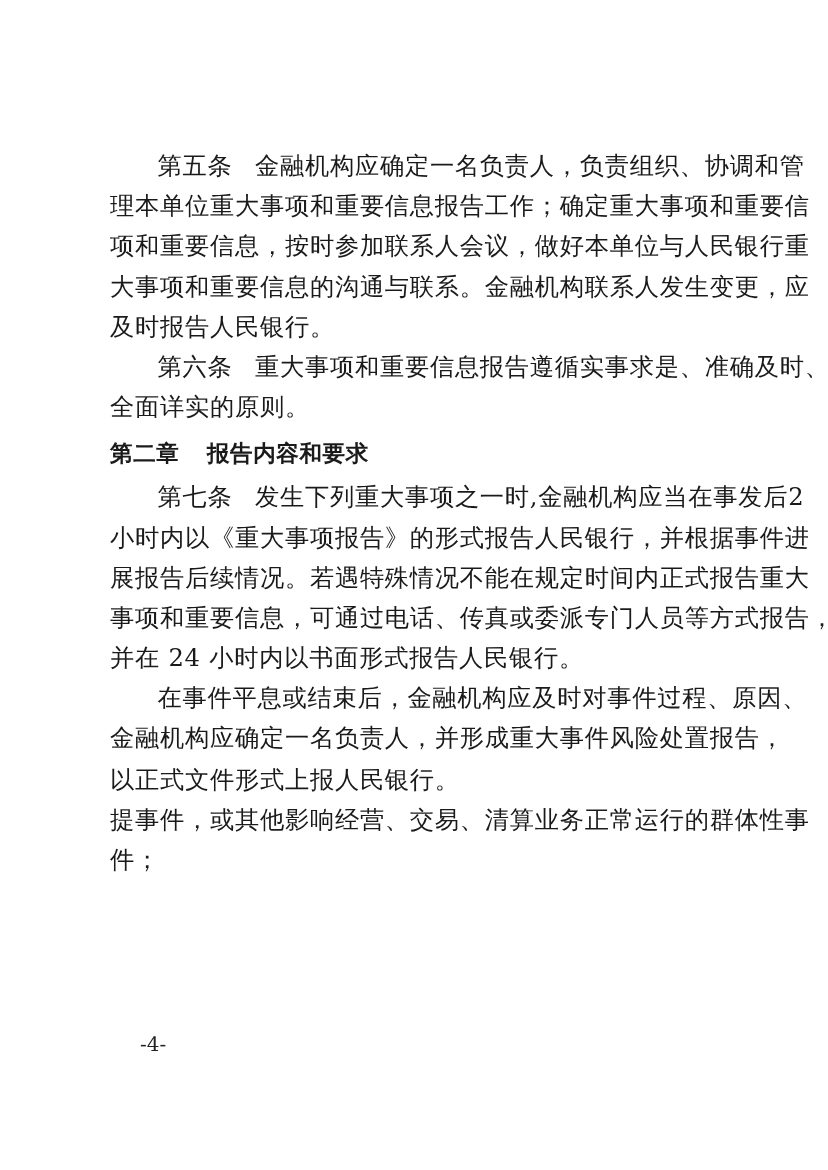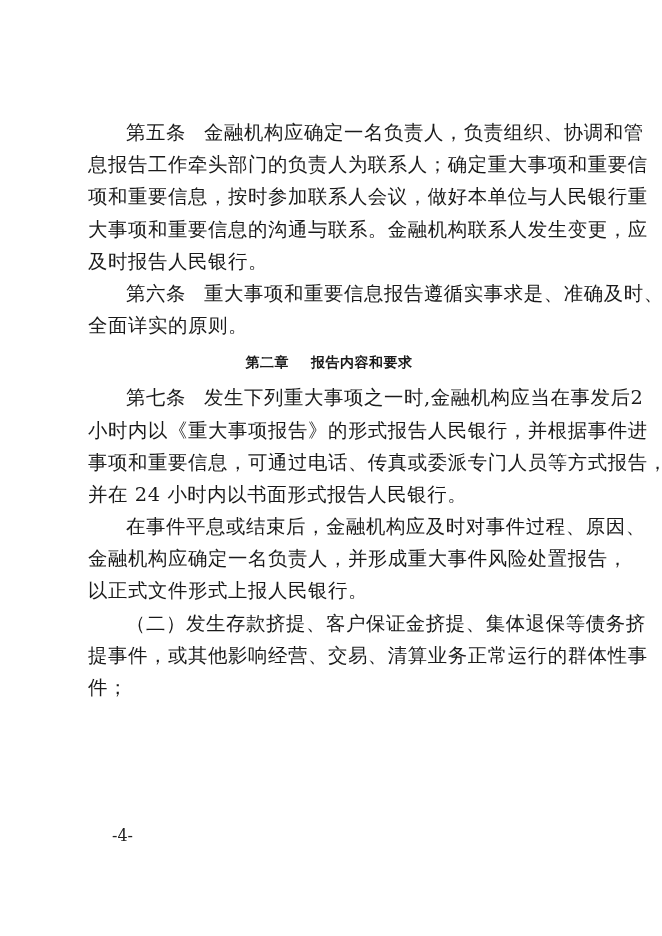--- a/index.html
+++ b/index.html
@@ -32,23 +32,22 @@
       height: 32.2px;
       line-height: 32.2px;
       font-size: 19.4px;
       white-space: nowrap;
       letter-spacing: 0.6px;
     }
     .line.indent { padding-left: 38px; }
     .heading {
       height: 40px;
       line-height: 42px;
-      font-size: 14px;
-      text-align: center;
-      font-family: Liberation Mono, monospace;
+      font-size: 18px;
+      font-family: Liberation Sans, sans-serif;
       font-weight: bold;
       letter-spacing: 0.5px;
       padding-right: 10px;
     }
     .heading .gap { display: inline-block; width: 22px; }
     .article-label { margin-right: 18px; }
     .page-number {
       position: absolute;
       left: 112px;
       top: 826px;
@@ -58,49 +57,49 @@
     }
   </style>
 </head>
 <body>
 
 <div class="page">
   <div class="body-text">
 
     <div>
       <div class="line indent"><span class="article-label">第五条</span><span>金融机构应确定一名负责人，负责组织、协调和管</span></div>
-      <div class="line">息报告工作牵头部门的负责人为联系人；确定重大事项和重要信</div>
+      <div class="line">理本单位重大事项和重要信息报告工作；确定重大事项和重要信</div>
       <div class="line">项和重要信息，按时参加联系人会议，做好本单位与人民银行重</div>
       <div class="line">大事项和重要信息的沟通与联系。金融机构联系人发生变更，应</div>
       <div class="line">及时报告人民银行。</div>
     </div>
 
     <div>
       <div class="line indent"><span class="article-label">第六条</span><span>重大事项和重要信息报告遵循实事求是、准确及时、</span></div>
       <div class="line">全面详实的原则。</div>
     </div>
 
     <div class="heading"><span>第二章</span><span class="gap"></span><span>报告内容和要求</span></div>
 
     <div>
       <div class="line indent"><span class="article-label">第七条</span><span>发生下列重大事项之一时,金融机构应当在事发后2</span></div>
       <div class="line">小时内以《重大事项报告》的形式报告人民银行，并根据事件进</div>
+      <div class="line">展报告后续情况。若遇特殊情况不能在规定时间内正式报告重大</div>
       <div class="line">事项和重要信息，可通过电话、传真或委派专门人员等方式报告，</div>
       <div class="line">并在 24 小时内以书面形式报告人民银行。</div>
     </div>
 
     <div>
       <div class="line indent">在事件平息或结束后，金融机构应及时对事件过程、原因、</div>
       <div class="line">金融机构应确定一名负责人，并形成重大事件风险处置报告，</div>
       <div class="line">以正式文件形式上报人民银行。</div>
     </div>
 
 
     <div>
-      <div class="line indent">（二）发生存款挤提、客户保证金挤提、集体退保等债务挤</div>
       <div class="line">提事件，或其他影响经营、交易、清算业务正常运行的群体性事</div>
       <div class="line">件；</div>
     </div>
 
   </div>
 
   <div class="page-number">-4-</div>
 </div>
 
 </body></html>

